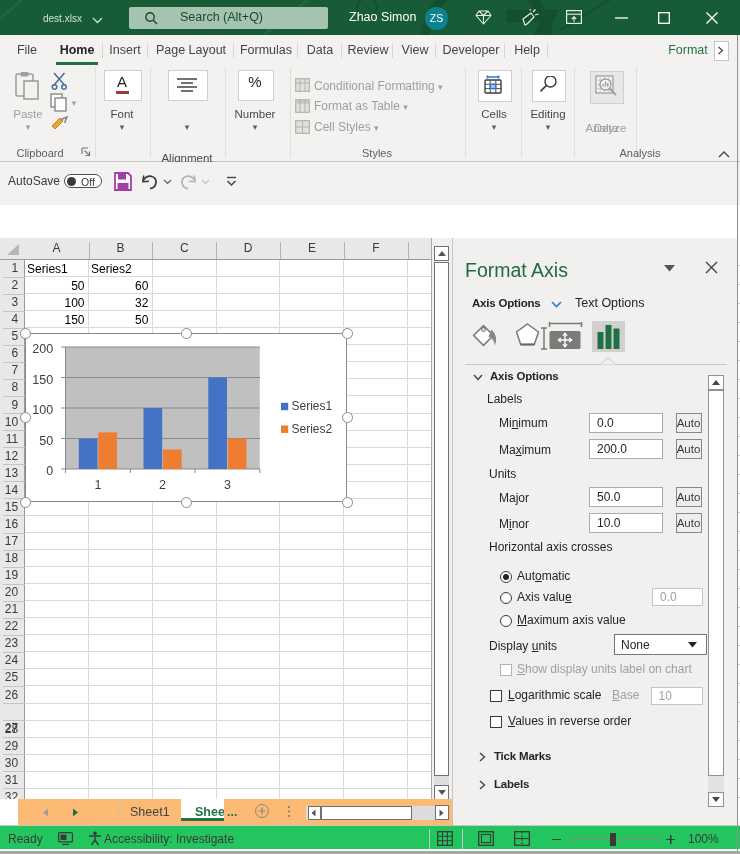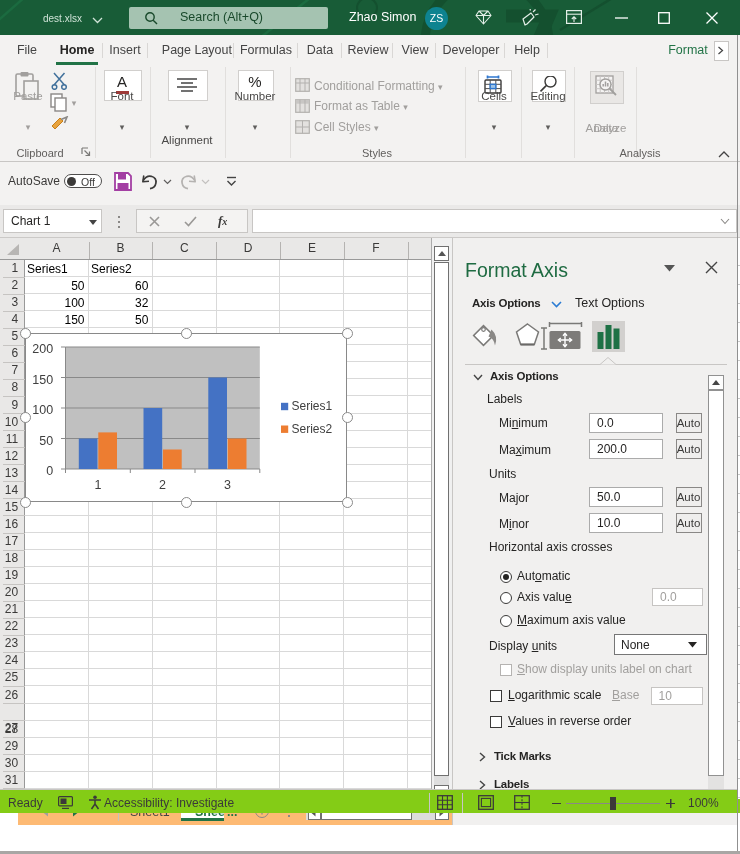--- a/index.html
+++ b/index.html
@@ -12,37 +12,37 @@
 .tbtxt{color:#fff;font-size:12px;}
 #searchbox{left:129px;top:7px;width:199px;height:21.5px;background:#A5C3B1;border-radius:2px;}
 
 #tabrow{left:0;top:35px;width:740px;height:30px;background:#F3F2F1;}
 .tab{position:absolute;top:0;height:30px;line-height:30px;font-size:12.5px;color:#444;text-align:center;}
 .tabsep{position:absolute;top:8px;width:1px;height:15px;background:#D9D7D5;}
 
 #ribbon{left:0;top:65px;width:740px;height:96px;background:#F3F2F1;border-bottom:1px solid #C8C6C4;}
 .rsep{position:absolute;top:2px;width:1px;height:91px;background:#E1DFDD;}
 .rbox{position:absolute;top:5px;width:36px;height:29px;background:#fff;border:1px solid #D1CFCD;}
-.rlabel{position:absolute;top:25px;font-size:11.5px;color:#494847;text-align:center;}
+.rlabel{position:absolute;top:43px;font-size:11.5px;color:#494847;text-align:center;}
 .rchev{position:absolute;top:57px;font-size:9px;color:#5f5e5d;text-align:center;}
 .grplabel{position:absolute;top:82px;font-size:11px;color:#605E5C;text-align:center;}
 .gray{color:#A19F9D;}
 
 #qat{left:0;top:162px;width:740px;height:43px;background:#F3F2F1;}
 
 #frow{left:0;top:205px;width:740px;height:33px;background:#EAE9E8;border-bottom:1px solid #CBC9C7;box-sizing:border-box;}
 .fbox{position:absolute;top:4px;height:24px;background:#fff;border:1px solid #C8C6C4;box-sizing:border-box;}
 
 #grid{left:0;top:238px;width:740px;height:561px;background:#fff;overflow:hidden;}
 .hdrtxt{position:absolute;font-size:12px;color:#3b3a39;text-align:center;}
 .celltxt{position:absolute;font-size:12px;color:#000;height:17px;line-height:17px;}
 
 #sheetbar{left:18px;top:799px;width:452px;height:26px;background:#fdba74;}
 
-#statusbar{left:0;top:789px;width:740px;height:24px;background:#84cc16;border-top:1px solid #C8C6C4;box-sizing:border-box;}
+#statusbar{left:0;top:825px;width:740px;height:24px;background:#22c55e;border-top:1px solid #C8C6C4;box-sizing:border-box;}
 #bottomedge{left:0;top:851px;width:740px;height:3px;background:#A8A6A4;}
 
 #panel{left:452px;top:238px;width:285px;height:587px;background:#F1F0EF;border-left:1px solid #C8C6C4;box-sizing:border-box;}
 .ptxt{position:absolute;font-size:12px;color:#252423;white-space:nowrap;}
 .pinput{position:absolute;background:#fff;border:1px solid #ABABAB;box-sizing:border-box;font-size:12px;color:#252423;}
 .pauto{position:absolute;width:26px;height:20px;background:#EFEEED;border:1px solid #8A8886;box-sizing:border-box;font-size:11.5px;color:#3b3a39;text-align:center;line-height:18px;}
 .radio{position:absolute;width:12px;height:12px;border:1.5px solid #3b3a39;border-radius:50%;box-sizing:border-box;background:#fff;}
 .checkbox{position:absolute;width:12px;height:12px;border:1.5px solid #3b3a39;box-sizing:border-box;background:#fff;}
 u{text-decoration:underline;}
 </style>
@@ -90,21 +90,21 @@
       </svg>
   <svg class="abs" style="left:706px;top:12px" width="12" height="12" viewBox="0 0 12 12">
         <path d="M0.5 0.5 L11.5 11.5 M11.5 0.5 L0.5 11.5" stroke="#fff" stroke-width="1.3"></path>
       </svg>
 </div>
 <div class="abs" id="tabrow">
   <div class="tab" style="left:12px;width:30px;">File</div>
   <div class="tab" style="left:52px;width:50px;color:#252423;font-weight:bold;">Home</div>
   <div class="abs" style="left:56px;top:27px;width:42px;height:3px;background:#217346;"></div>
   <div class="tab" style="left:104px;width:42px;">Insert</div>
-  <div class="tab" style="left:150px;width:82px;text-align:right;">Page Layout</div>
+  <div class="tab" style="left:150px;width:82px;">Page Layout</div>
   <div class="tab" style="left:236px;width:60px;">Formulas</div>
   <div class="tab" style="left:300px;width:40px;">Data</div>
   <div class="tab" style="left:344px;width:48px;">Review</div>
   <div class="tab" style="left:395px;width:40px;">View</div>
   <div class="tab" style="left:438px;width:66px;">Developer</div>
   <div class="tab" style="left:507px;width:40px;">Help</div>
   <div class="tab" style="left:664px;width:48px;color:#217346;">Format</div>
   <div class="tabsep" style="left:102px;"></div>
   <div class="tabsep" style="left:147px;"></div>
   <div class="tabsep" style="left:233px;"></div>
@@ -248,40 +248,20 @@
   </svg>
   <svg class="abs" style="left:201px;top:17px" width="9" height="6" viewBox="0 0 9 6">
         <path d="M1 1 L4.5 4.5 L8 1" stroke="#C3C1BF" stroke-width="1.2" fill="none"></path>
       </svg>
   <svg class="abs" style="left:226px;top:14px" width="11" height="10" viewBox="0 0 11 10">
         <path d="M1 1.5 L10 1.5" stroke="#444" stroke-width="1.4"></path>
         <path d="M1.5 5 L5.5 9 L9.5 5" stroke="#444" stroke-width="1.4" fill="none"></path>
       </svg>
 </div>
 
-<div class="abs" id="frow">
-  <div class="fbox" style="left:3px;width:99px;"></div>
-  <div class="txt" style="left:11px;top:9px;font-size:12px;color:#252423;">Chart 1</div>
-  <svg class="abs" style="left:89px;top:15px" width="8" height="5" viewBox="0 0 8 5">
-        <path d="M0 0 L8 0 L4 5 Z" fill="#444"></path>
-      </svg>
-  <div class="abs" style="left:118px;top:11px;width:2px;height:2px;background:#8A8886;box-shadow:0 5px 0 #8A8886,0 10px 0 #8A8886;"></div>
-  <div class="fbox" style="left:136px;width:112px;background:#F4F3F2;"></div>
-  <svg class="abs" style="left:149px;top:11px" width="11" height="11" viewBox="0 0 11 11">
-        <path d="M1 1 L10 10 M10 1 L1 10" stroke="#9A9896" stroke-width="1.6"></path>
-      </svg>
-  <svg class="abs" style="left:184px;top:11px" width="13" height="11" viewBox="0 0 13 11">
-        <path d="M1 6 L4.5 9.5 L12 1" stroke="#9A9896" stroke-width="1.6" fill="none"></path>
-      </svg>
-  <div class="txt" style="left:218px;top:8px;font-size:13px;color:#3b3a39;font-style:italic;font-family:'Liberation Serif',serif;font-weight:bold;">f<span style="font-size:10px;">x</span></div>
-  <div class="fbox" style="left:252px;width:485px;"></div>
-  <svg class="abs" style="left:720px;top:13px" width="10" height="7" viewBox="0 0 10 7">
-        <path d="M1 1 L5 5.5 L9 1" stroke="#8A8886" stroke-width="1.1" fill="none"></path>
-      </svg>
-</div>
 <div class="abs" id="grid">
 <div class="abs" style="left:0;top:0;width:431.7px;height:21.5px;background:#E9E8E7;border-bottom:1px solid #999;box-sizing:border-box;"></div>
 <div class="abs" style="left:0;top:21.5px;width:24.6px;height:539.5px;background:#E9E8E7;border-right:1px solid #999;box-sizing:border-box;"></div>
 <svg class="abs" style="left:6px;top:6px" width="14" height="12" viewBox="0 0 14 12">
         <path d="M13 0 L13 11 L1 11 Z" fill="#B8B6B4"></path>
       </svg>
 <div class="hdrtxt" style="left:24.6px;top:3px;width:63.9px;">A</div>
 <div class="hdrtxt" style="left:88.5px;top:3px;width:63.9px;">B</div>
 <div class="hdrtxt" style="left:152.3px;top:3px;width:63.9px;">C</div>
 <div class="hdrtxt" style="left:216.2px;top:3px;width:63.9px;">D</div>

